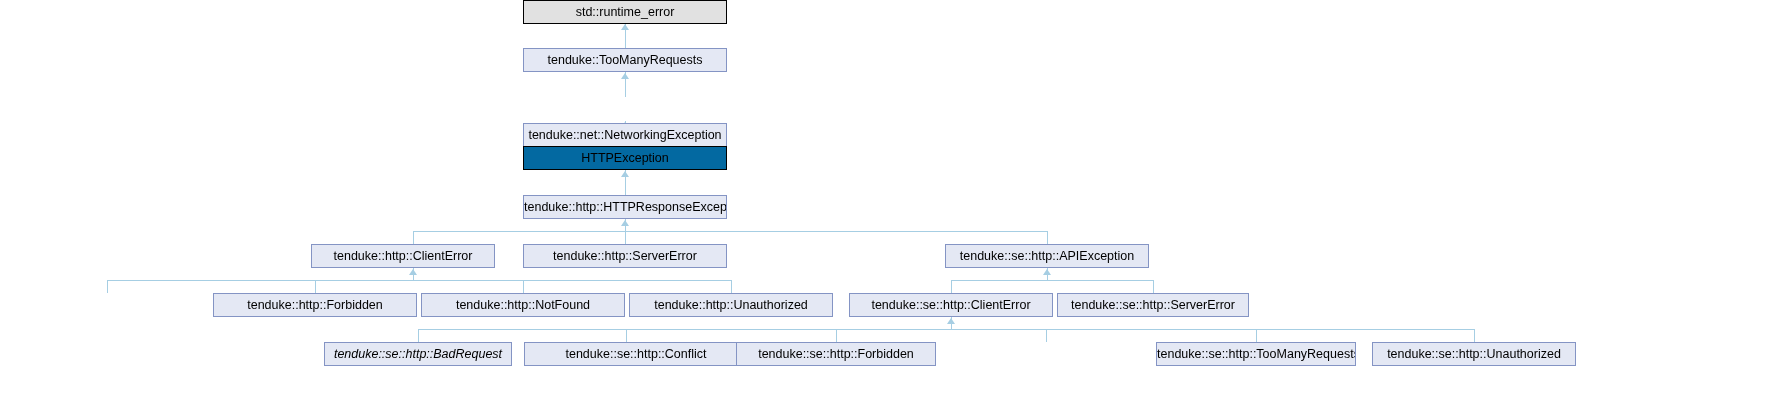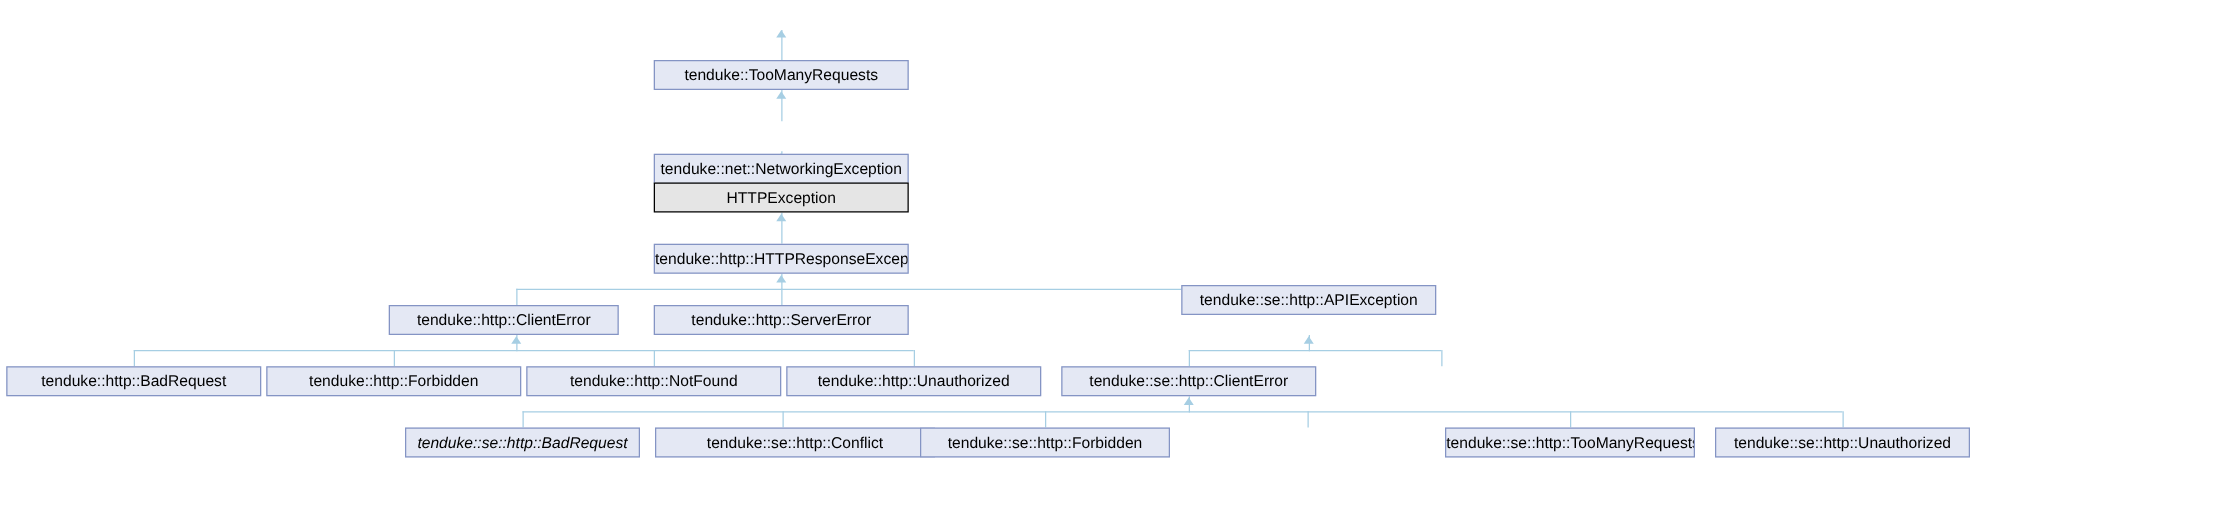--- a/index.html
+++ b/index.html
@@ -27,21 +27,21 @@
     overflow: hidden;
     background: #e4e8f4;
     border: 1px solid #8494c4;
     cursor: pointer;
   }
   .node.root {
     background: #e1e1e1;
     border: 1px solid #000000;
   }
   .node.current {
-    background: #e5e5e5;
+    background: #0369a1;
     border: 1px solid #000000;
   }
   .edge {
     position: absolute;
     background: #a6cee3;
   }
   .edge.v { width: 1px; }
   .edge.h { height: 1px; }
   .arrow {
     position: absolute;
@@ -93,34 +93,35 @@
   <div class="edge v" style="left:951px; top:317px; height:13px;"></div>
   <div class="arrow" style="left:947px; top:318px;"></div>
   <div class="edge h" style="left:418px; top:329px; width:1056px;"></div>
   <div class="edge v" style="left:418px; top:329px; height:13px;"></div>
   <div class="edge v" style="left:626px; top:329px; height:13px;"></div>
   <div class="edge v" style="left:836px; top:329px; height:13px;"></div>
   <div class="edge v" style="left:1046px; top:329px; height:13px;"></div>
   <div class="edge v" style="left:1256px; top:329px; height:13px;"></div>
   <div class="edge v" style="left:1474px; top:329px; height:13px;"></div>
 
+  <div class="node root" style="left:523px; top:0px;   width:204px;">std::runtime_error</div>
   <div class="node" style="left:523px; top:48px;  width:204px;">tenduke::TooManyRequests</div>
   <div class="node" style="left:523px; top:97px;  width:204px;margin-top:26px;">tenduke::net::NetworkingException</div>
   <div class="node current" style="left:523px; top:146px; width:204px;">HTTPException</div>
   <div class="node" style="left:523px; top:195px; width:204px;">tenduke::http::HTTPResponseException</div>
 
   <div class="node" style="left:311px; top:244px; width:184px;">tenduke::http::ClientError</div>
   <div class="node" style="left:523px; top:244px; width:204px;">tenduke::http::ServerError</div>
-  <div class="node" style="left:945px; top:228px; width:204px;">tenduke::se::http::APIException</div>
+  <div class="node" style="left:945px; top:244px; width:204px;">tenduke::se::http::APIException</div>
 
-  <div class="node" style="left:5px;    top:293px; width:204px;">tenduke::http::BadRequest</div>
   <div class="node" style="left:213px;  top:293px; width:204px;">tenduke::http::Forbidden</div>
   <div class="node" style="left:421px;  top:293px; width:204px;">tenduke::http::NotFound</div>
   <div class="node" style="left:629px;  top:293px; width:204px;">tenduke::http::Unauthorized</div>
   <div class="node" style="left:849px;  top:293px; width:204px;">tenduke::se::http::ClientError</div>
+  <div class="node" style="left:1057px; top:293px; width:192px;">tenduke::se::http::ServerError</div>
 
   <div class="node" style="left:324px;  top:342px; width:188px;font-style:italic;">tenduke::se::http::BadRequest</div>
   <div class="node" style="left:524px;  top:342px; width:224px;">tenduke::se::http::Conflict</div>
   <div class="node" style="left:736px;  top:342px; width:200px;">tenduke::se::http::Forbidden</div>
   <div class="node" style="left:1156px; top:342px; width:200px;">tenduke::se::http::TooManyRequests</div>
   <div class="node" style="left:1372px; top:342px; width:204px;">tenduke::se::http::Unauthorized</div>
 
 </div>
 
 </body></html>

